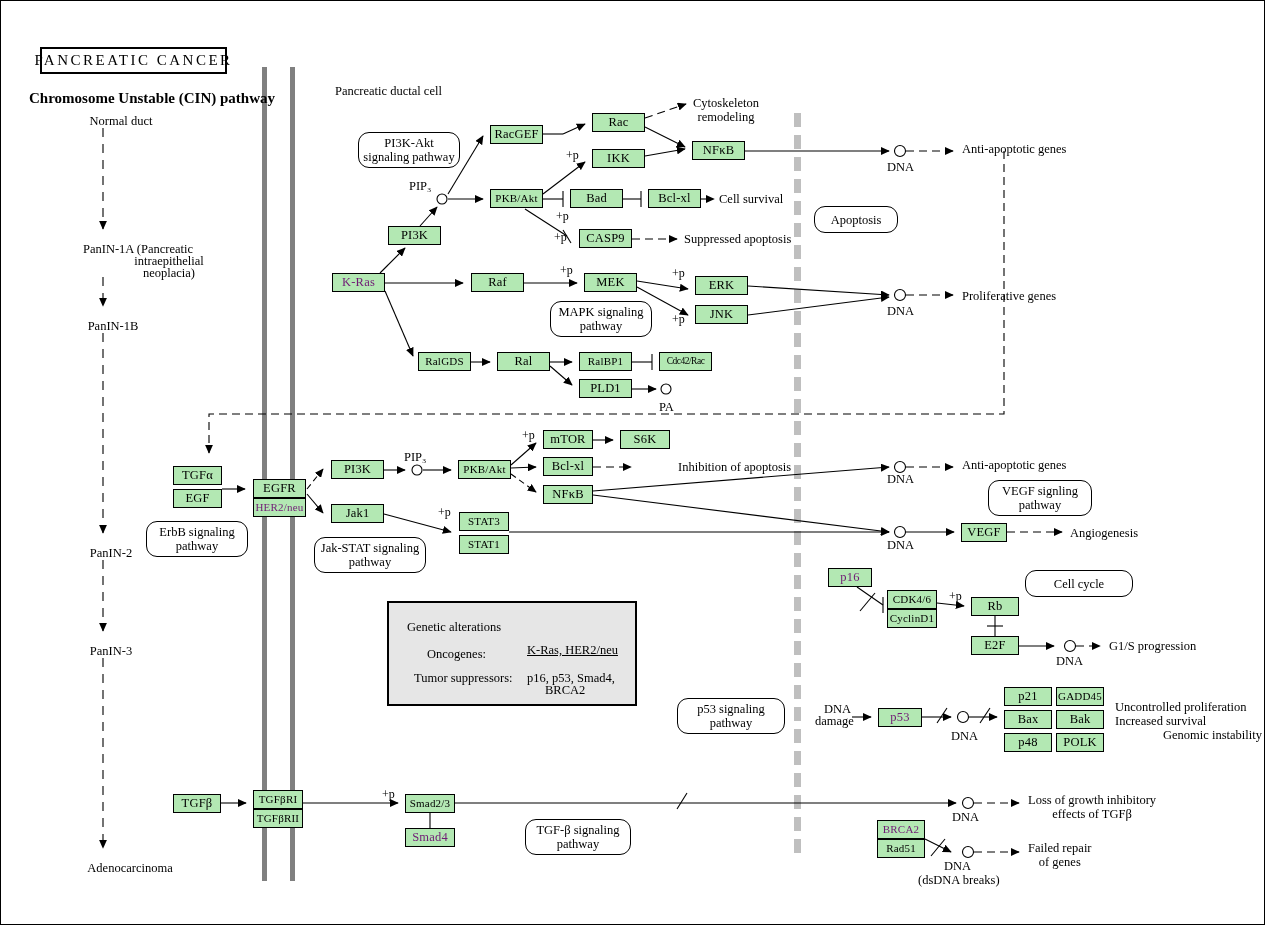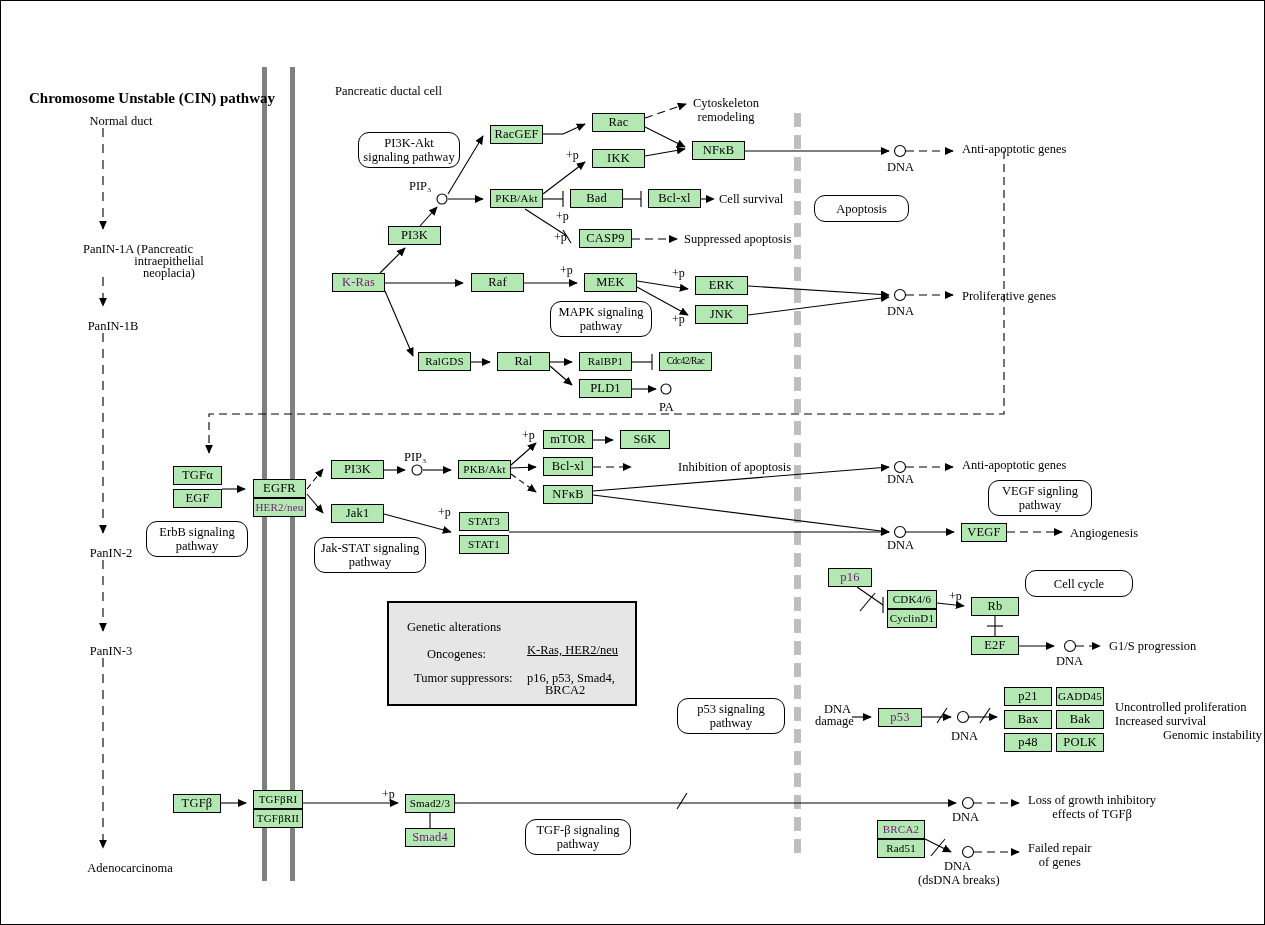--- a/index.html
+++ b/index.html
@@ -55,20 +55,23 @@
 </style>
 </head>
 <body>
 
 <div id="canvas">
 
   <div class="memb" style="left:261px;top:66px;height:814px;"></div>
   <div class="memb" style="left:289px;top:66px;height:814px;"></div>
   <div class="nuc" style="left:793px;top:112px;height:740px;"></div>
 
+  <div id="title-frame" style="left:39px;top:46px;width:187px;height:27px;">
+    <span class="lab title" style="position:static;">PANCREATIC  CANCER</span>
+  </div>
 
   <div class="lab bold" style="left:28px;top:89px;font-size:15px;">Chromosome Unstable (CIN) pathway</div>
   <div class="lab" style="left:334px;top:83px;">Pancreatic ductal cell</div>
 
   <div class="lab c" style="left:120px;top:113px;">Normal duct</div>
   <div class="lab c" style="left:137px;top:241px;">PanIN-1A (Pancreatic</div>
   <div class="lab c" style="left:168px;top:253px;">intraepithelial</div>
   <div class="lab c" style="left:168px;top:265px;">neoplacia)</div>
   <div class="lab c" style="left:112px;top:318px;">PanIN-1B</div>
   <div class="lab c" style="left:110px;top:545px;">PanIN-2</div>
@@ -237,21 +240,21 @@
     </div>
 
   <div class="cap" style="left:357px;top:131px;width:102px;height:36px;">
       <span style="white-space:pre-line;">PI3K-Akt
 signaling pathway</span>
     </div>
   <div class="cap" style="left:549px;top:300px;width:102px;height:36px;">
       <span style="white-space:pre-line;">MAPK signaling
 pathway</span>
     </div>
-  <div class="cap" style="left:813px;top:194px;width:95px;height:27px;justify-content:center;">
+  <div class="cap" style="left:813px;top:205px;width:84px;height:27px;justify-content:center;">
       <span style="white-space:pre-line;">Apoptosis</span>
     </div>
   <div class="cap" style="left:145px;top:520px;width:102px;height:36px;">
       <span style="white-space:pre-line;">ErbB signaling
 pathway</span>
     </div>
   <div class="cap" style="left:313px;top:536px;width:112px;height:36px;">
       <span style="white-space:pre-line;">Jak-STAT signaling
 pathway</span>
     </div>

